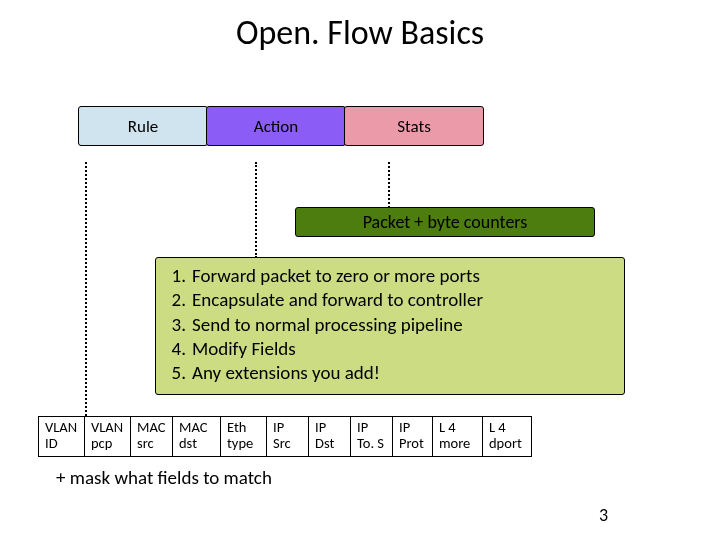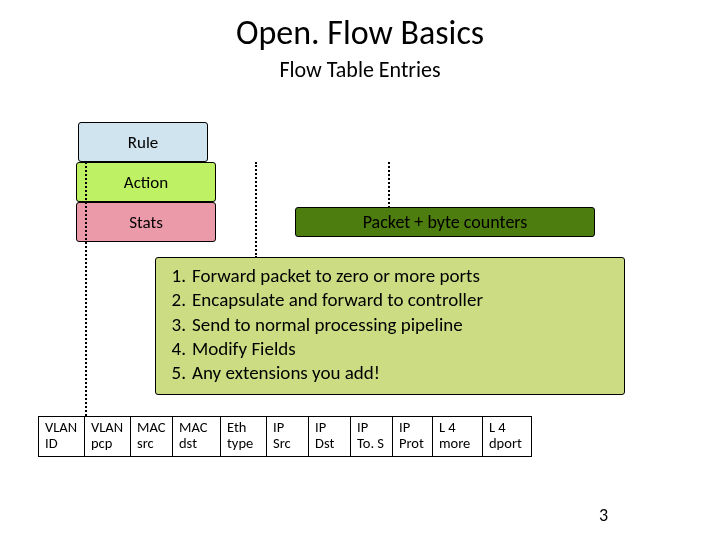--- a/index.html
+++ b/index.html
@@ -2,24 +2,24 @@
 <html><head>
 <meta charset="utf-8">
 <style>
   * { box-sizing: border-box; margin: 0; padding: 0; }
   html, body { width: 720px; height: 540px; font-family: "Calibri", "Segoe UI", Arial, sans-serif; background: #fff; color: #000; }
   .slide { position: relative; width: 720px; height: 540px; }
 
   .title { position: absolute; top: 12px; left: 0; width: 720px; text-align: center; font-size: 34px; font-weight: 400; }
   .subtitle { position: absolute; top: 56px; left: 0; width: 720px; text-align: center; font-size: 22px; font-weight: 400; }
 
-  .tri-row { position: absolute; top: 122px; left: 78px; display: flex; flex-direction: column; }
+  .tri-row { position: absolute; top: 106px; left: 78px; display: flex; }
   .tri-box { height: 40px; border: 1.5px solid #000; display: flex; align-items: center; justify-content: center; font-size: 17px; border-radius: 3px; }
   .rule   { width: 130px; background: #cfe4ee; }
-  .action { width: 140px; background: #bef264; margin-left: -2px; }
+  .action { width: 140px; background: #8b5cf6; margin-left: -2px; }
   .stats  { width: 140px; background: #eb9aa9; margin-left: -2px; }
 
   .dashed-v { position: absolute; border-left: 2px dotted #000; }
 
   .counters-box { position: absolute; top: 207px; left: 295px; width: 300px; height: 30px; border: 1.5px solid #000; background: #4d7c0f; border-radius: 3px; display: flex; align-items: center; justify-content: center; font-size: 18px; }
 
   .actions-box { position: absolute; top: 257px; left: 155px; width: 470px; border: 1.5px solid #000; background: #cbdc83; border-radius: 3px; padding: 6px 10px 8px 10px; }
   .actions-row { display: flex; font-size: 19px; line-height: 1.28; }
   .actions-num { width: 26px; text-align: right; padding-right: 6px; }
 
@@ -31,21 +31,20 @@
 
   .mask-note { position: absolute; top: 466px; left: 56px; font-size: 19px; }
   .pagenum { position: absolute; bottom: 14px; right: 112px; font-size: 18px; }
 </style>
 </head>
 <body>
 
 <div class="slide">
 
   <div class="title">Open. Flow Basics</div>
-  <div class="subtitle">Flow Table Entries</div>
 
   <div class="tri-row">
     <div class="tri-box rule">Rule</div>
     <div class="tri-box action">Action</div>
     <div class="tri-box stats">Stats</div>
   </div>
 
   <div class="dashed-v" style="left:85px;  top:162px; height:254px;"></div>
   <div class="dashed-v" style="left:255px; top:162px; height:96px;"></div>
   <div class="dashed-v" style="left:388px; top:162px; height:46px;"></div>
@@ -115,15 +114,16 @@
     <div class="field-cell fc-w-50">
         <span>L 4</span>
         <span>more</span>
       </div>
     <div class="field-cell fc-w-50">
         <span>L 4</span>
         <span>dport</span>
       </div>
   </div>
 
+  <div class="mask-note">+ mask what fields to match</div>
   <div class="pagenum">3</div>
 
 </div>
 
 </body></html>

